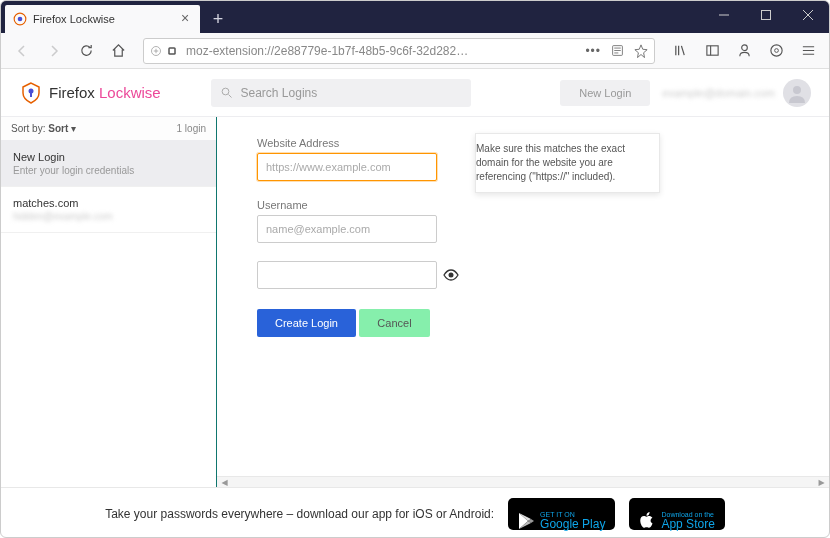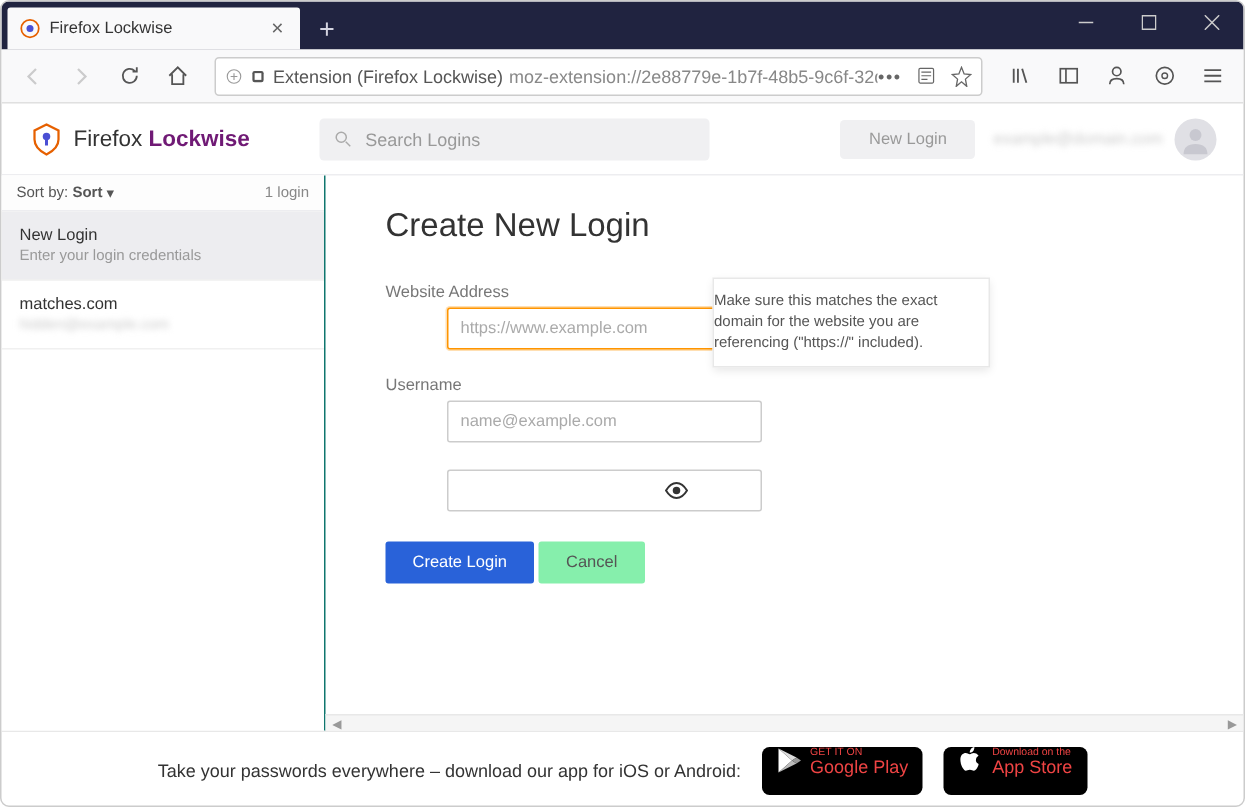--- a/index.html
+++ b/index.html
@@ -23,58 +23,58 @@
     .urlbar { flex:1; height: 26px; background: #fff; border: 1px solid #ccc; border-radius: 3px; display: flex; align-items: center; padding: 0 6px; font-size: 12px;}
     .urlbar-label { color:#555; }
     .urlbar-url { color:#888; margin-left:4px; flex:1; overflow:hidden; white-space:nowrap;}
     .urlbar-actions { display:flex; gap:10px; color:#666; font-size:12px; align-items:center;}
     .toolbar-right { display:flex; gap:2px; }
     
     
     .app-header { height: 48px; border-bottom: 1px solid #ededf0; display: flex; align-items: center; padding: 0 18px; }
     .logo-wrap { display:flex; align-items:center; gap:6px; }
     .logo-text { font-size: 15px; color: #333; font-weight:400;}
-    .logo-text b { font-weight:700; color:#701a75;}
+    .logo-text b { font-weight:400; color:#ec4899;}
     .search-logins { margin-left: auto; margin-right:auto; width: 260px; height: 28px; background: #f0f0f2; border-radius: 3px; display:flex; align-items:center; padding:0 10px; color:#999; font-size:12px; position:relative; left:-20px;}
     .new-login-btn { width: 90px; height: 26px; background: #f0f0f2; border-radius:3px; color:#999; font-size:11px; display:flex; align-items:center; justify-content:center; margin-right:12px;}
     .user-email { color:#ccc; font-size:11px; margin-right:8px; filter:blur(2px);}
     .avatar { width: 28px; height: 28px; border-radius: 50%; background: #e0e0e5; display:flex; align-items:center; justify-content:center;}
     
     
     .main { display: flex; height: calc(538px - 32px - 36px - 48px - 52px); }
     .sidebar { width: 216px; border-right: 1px solid #0f766e; background:#fff;}
     .sort-row { height: 24px; display:flex; align-items:center; padding:0 10px; font-size:10px; color:#555; border-bottom:1px solid #ededf0; background:#fdfdfd;}
     .sort-row .count { margin-left:auto; color:#888;}
     .login-item { padding: 10px 12px; border-bottom:1px solid #f0f0f0; }
     .login-item.active { background:#ededf0; }
     .login-item .title { font-size:11px; color:#333;}
     .login-item .sub { font-size:10px; color:#999; margin-top:2px;}
     .login-item .sub.blur { filter:blur(2px); color:#ccc;}
     
     .content { flex:1; padding: 20px 40px; position:relative; }
     .content h1 { font-size: 22px; font-weight: 400; color:#333; margin-bottom:26px;}
     .field-label { font-size:11px; color:#777; margin-bottom:4px;}
     .field { margin-bottom:18px; position:relative; width:210px;}
-    .input { width:210px; height:28px; border:1px solid #ccc; border-radius:2px; padding:0 8px; font-size:11px;margin-left:41px;}
+    .input { width:180px; height:28px; border:1px solid #ccc; border-radius:2px; padding:0 8px; font-size:11px;}
     .input.focused { border-color:#ff9500; box-shadow:0 0 0 1px rgba(255,149,0,0.3);}
     .input::placeholder { color:#aaa;}
     .eye-icon { position:absolute; right:8px; top:6px; color:#333; }
     .tooltip { position:absolute; left:218px; top:-4px; width:185px; background:#fff; border:1px solid #e8e8e8; box-shadow:0 2px 6px rgba(0,0,0,0.1); padding:8px 0; font-size:10px; color:#555; line-height:1.4;}
     
     .btn-row { margin-top:20px;}
     .btn { display:inline-flex; align-items:center; justify-content:center; height:28px; padding:0 18px; font-size:11px; border-radius:2px; border:none;text-align:center;}
     .btn-primary { background:#2962d9; color:#fff;}
     .btn-secondary { background:#86efac; color:#555; }
     
     .scrollbar-bottom { height:11px; background:#f5f5f5; border-top:1px solid #e8e8e8; display:flex; align-items:center; padding:0 2px;}
     .scrollbar-bottom .arrow { width:11px; text-align:center; color:#999; font-size:8px;}
     
     
     .footer { height:52px; border-top:1px solid #e8e8e8; display:flex; align-items:center; justify-content:center; gap:14px; font-size:12px; color:#333;}
-    .store-badge { height:32px; background:#000; border-radius:5px; color:#ef4444; display:flex; align-items:flex-start; padding:0 10px; gap:6px;}
+    .store-badge { height:32px; background:#000; border-radius:5px; color:#0ea5e9; display:flex; align-items:flex-end; padding:0 10px; gap:6px;}
     .store-badge .sm { font-size:7px; line-height:1;}
     .store-badge .lg { font-size:12px; font-weight:500; line-height:1;}
     .store-badge svg { fill:#fff;}
   </style>
 </head>
 <body>
 
 <div class="title-bar">
   <div class="tab">
     <span class="tab-favicon">
@@ -131,21 +131,20 @@
   <div class="urlbar-wrap">
     <div class="urlbar">
       <svg width="12" height="12" viewBox="0 0 16 16" style="margin-right:4px; opacity:0.6;">
           <circle cx="8" cy="8" r="6" fill="none" stroke="#555" stroke-width="1"></circle>
           <path d="M5 8h6M8 5v6" stroke="#555" stroke-width="1"></path>
         </svg>
       <svg width="12" height="12" viewBox="0 0 16 16" style="margin-right:4px;">
           <rect x="3" y="3" width="10" height="10" rx="2" fill="#555"></rect>
           <rect x="5" y="5" width="6" height="6" fill="#fff"></rect>
         </svg>
-      <span class="urlbar-label">Extension (Firefox Lockwise)</span>
       <span class="urlbar-url">moz-extension://2e88779e-1b7f-48b5-9c6f-32d282…</span>
       <div class="urlbar-actions">
         <span style="letter-spacing:1px;">•••</span>
         <svg width="13" height="13" viewBox="0 0 16 16">
             <rect x="2" y="2" width="12" height="12" rx="1" fill="none" stroke="#666" stroke-width="1"></rect>
             <line x1="4" y1="5" x2="12" y2="5" stroke="#666"></line>
             <line x1="4" y1="8" x2="12" y2="8" stroke="#666"></line>
             <line x1="4" y1="11" x2="9" y2="11" stroke="#666"></line>
           </svg>
         <svg width="14" height="14" viewBox="0 0 16 16">
@@ -229,21 +228,20 @@
       <div class="sub">Enter your login credentials</div>
     </div>
     <div class="login-item">
       <div class="title">matches.com</div>
       <div class="sub blur">hidden@example.com</div>
     </div>
   </div>
 
   <div style="flex:1; display:flex; flex-direction:column;">
     <div class="content">
-      <h1>Create New Login</h1>
 
       <div class="field">
         <div class="field-label">Website Address</div>
         <input class="input focused" placeholder="https://www.example.com" style="">
         <div class="tooltip">Make sure this matches the exact domain for the website you are referencing ("https://" included).</div>
       </div>
 
       <div class="field">
         <div class="field-label">Username</div>
         <input class="input" placeholder="name@example.com" style="">

